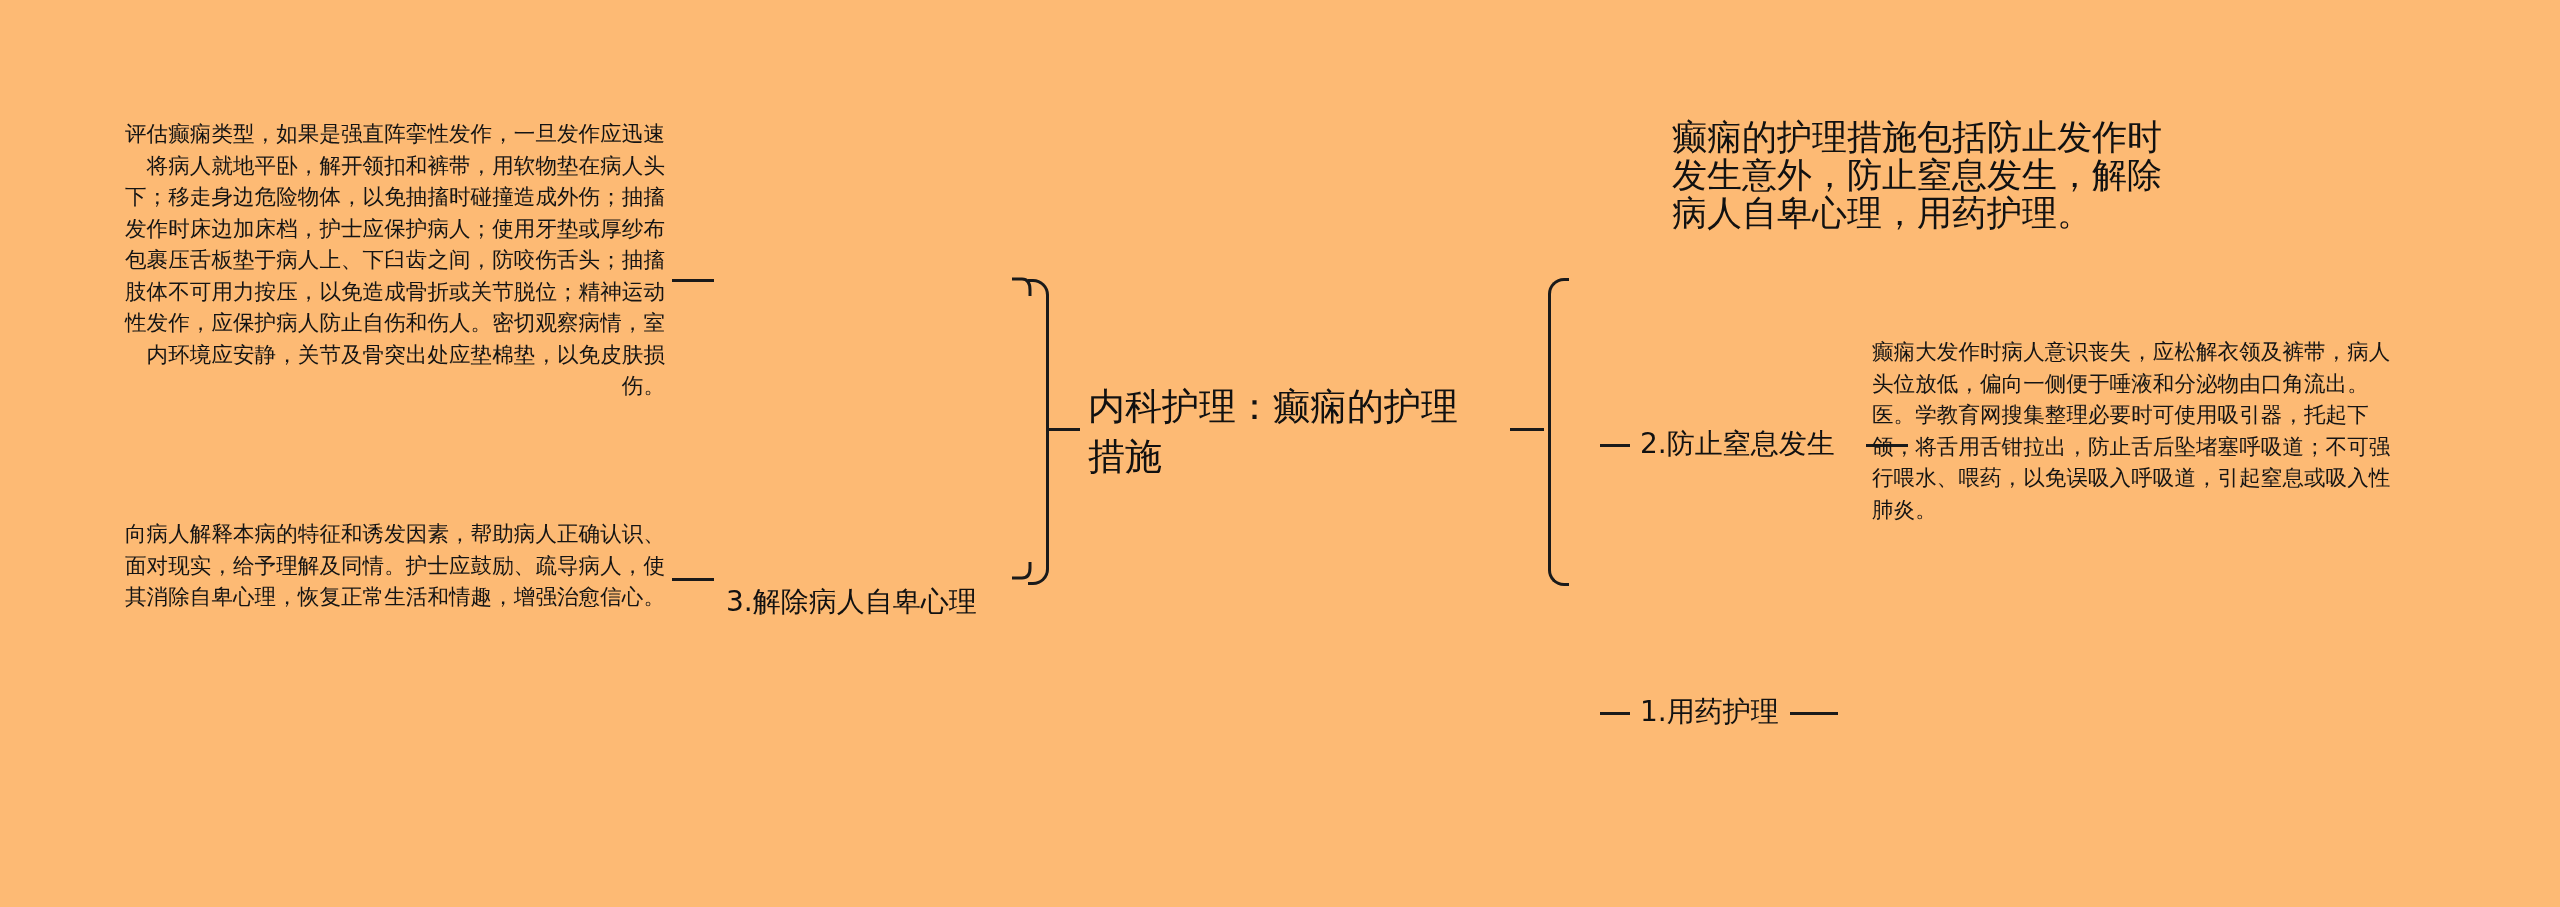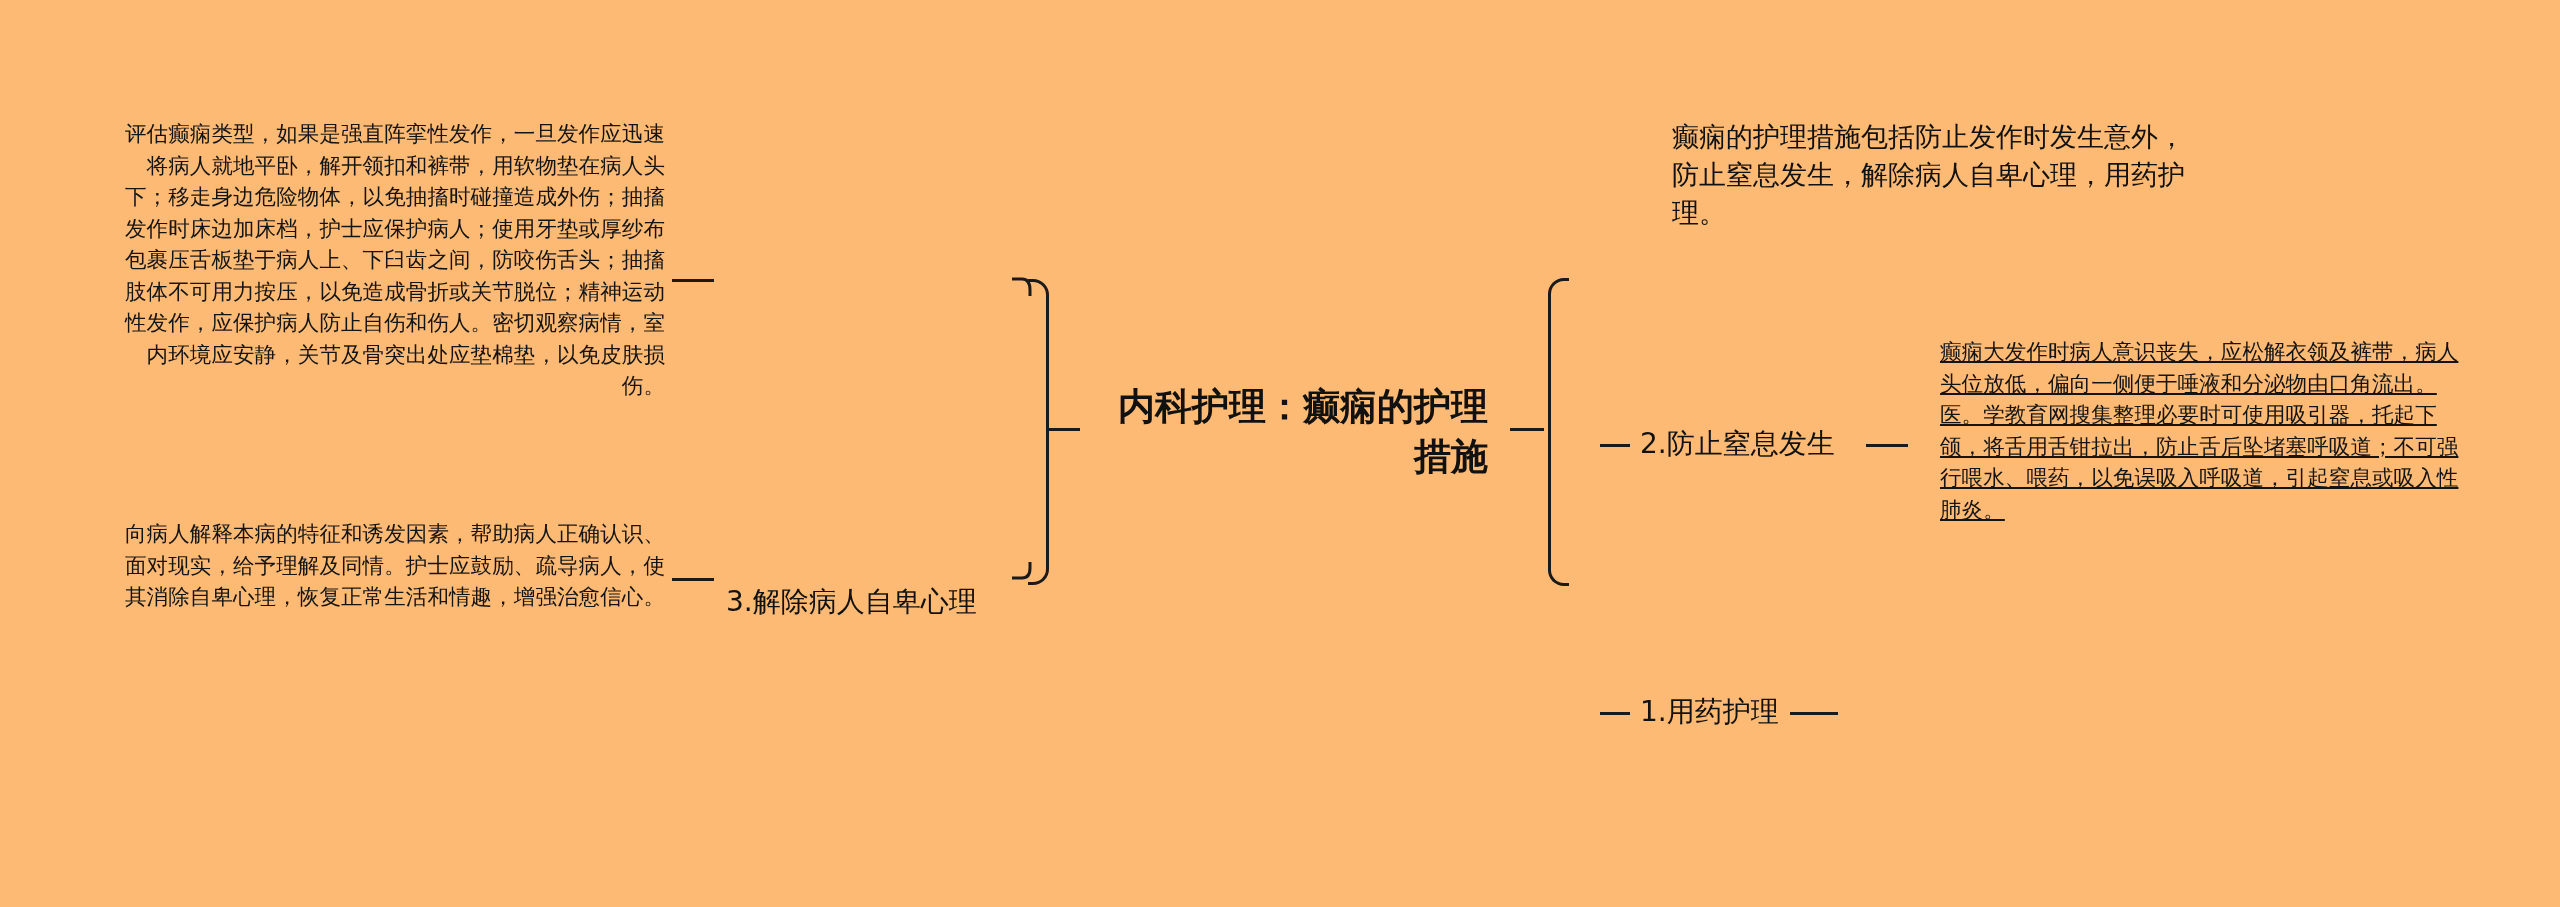--- a/index.html
+++ b/index.html
@@ -42,27 +42,26 @@
     line-height: 34px;
     color: #111111;
     white-space: nowrap;
   }
 
   .center-title {
     position: absolute;
     font-size: 37px;
     line-height: 50px;
     color: #111111;
-    text-align: right;
-    font-weight: bold;
+    text-align: left;
   }
 
   .summary {
     position: absolute;
-    font-size: 27px;
+    font-size: 35px;
     line-height: 38px;
     color: #111111;
     text-align: left;
   }
 
   
   .dash {
     position: absolute;
     height: 0;
     border-top: 3px solid #1a1a1a;
@@ -114,21 +113,21 @@
   <div class="brk brk-left" style="left:1548px; top:278px; height:302px;"></div>
 
   <div class="summary" style="left:1672px; top:118px; width:520px;">癫痫的护理措施包括防止发作时发生意外，防止窒息发生，解除病人自卑心理，用药护理。</div>
 
   <div class="dash" style="left:1600px; top:444px; width:30px;"></div>
 
   <div class="branch-label" style="left:1640px; top:427px;">2.防止窒息发生</div>
 
   <div class="dash" style="left:1866px; top:444px; width:42px;"></div>
 
-  <div class="detail ta-left" style="left:1940px; top:336px; width:520px;text-decoration:underline;">癫痫大发作时病人意识丧失，应松解衣领及裤带，病人头位放低，偏向一侧便于唾液和分泌物由口角流出。医。学教育网搜集整理必要时可使用吸引器，托起下颌，将舌用舌钳拉出，防止舌后坠堵塞呼吸道；不可强行喂水、喂药，以免误吸入呼吸道，引起窒息或吸入性肺炎。</div>
+  <div class="detail ta-left" style="left:1872px; top:336px; width:520px;">癫痫大发作时病人意识丧失，应松解衣领及裤带，病人头位放低，偏向一侧便于唾液和分泌物由口角流出。医。学教育网搜集整理必要时可使用吸引器，托起下颌，将舌用舌钳拉出，防止舌后坠堵塞呼吸道；不可强行喂水、喂药，以免误吸入呼吸道，引起窒息或吸入性肺炎。</div>
 
   <div class="dash" style="left:1600px; top:712px; width:30px;"></div>
 
   <div class="branch-label" style="left:1640px; top:695px;">1.用药护理</div>
 
   <div class="dash" style="left:1790px; top:712px; width:48px;"></div>
 
 
   <div class="svgwrap">
     <svg width="2560" height="907" xmlns="http://www.w3.org/2000/svg">

